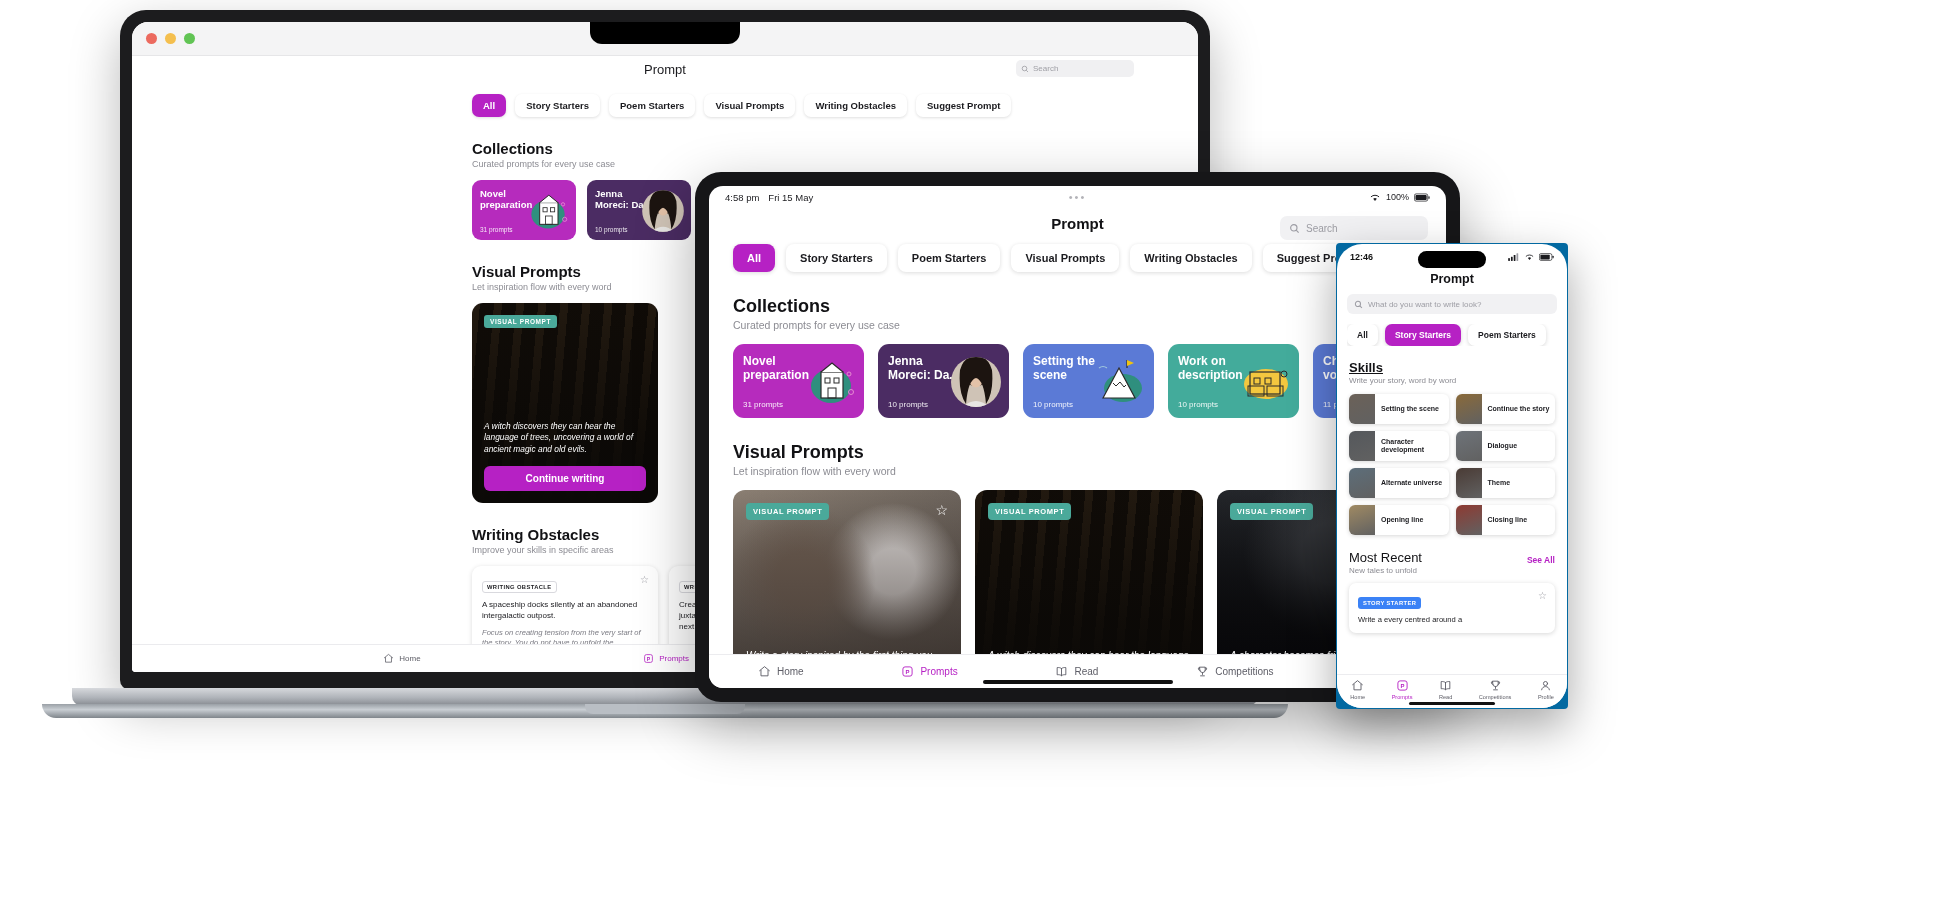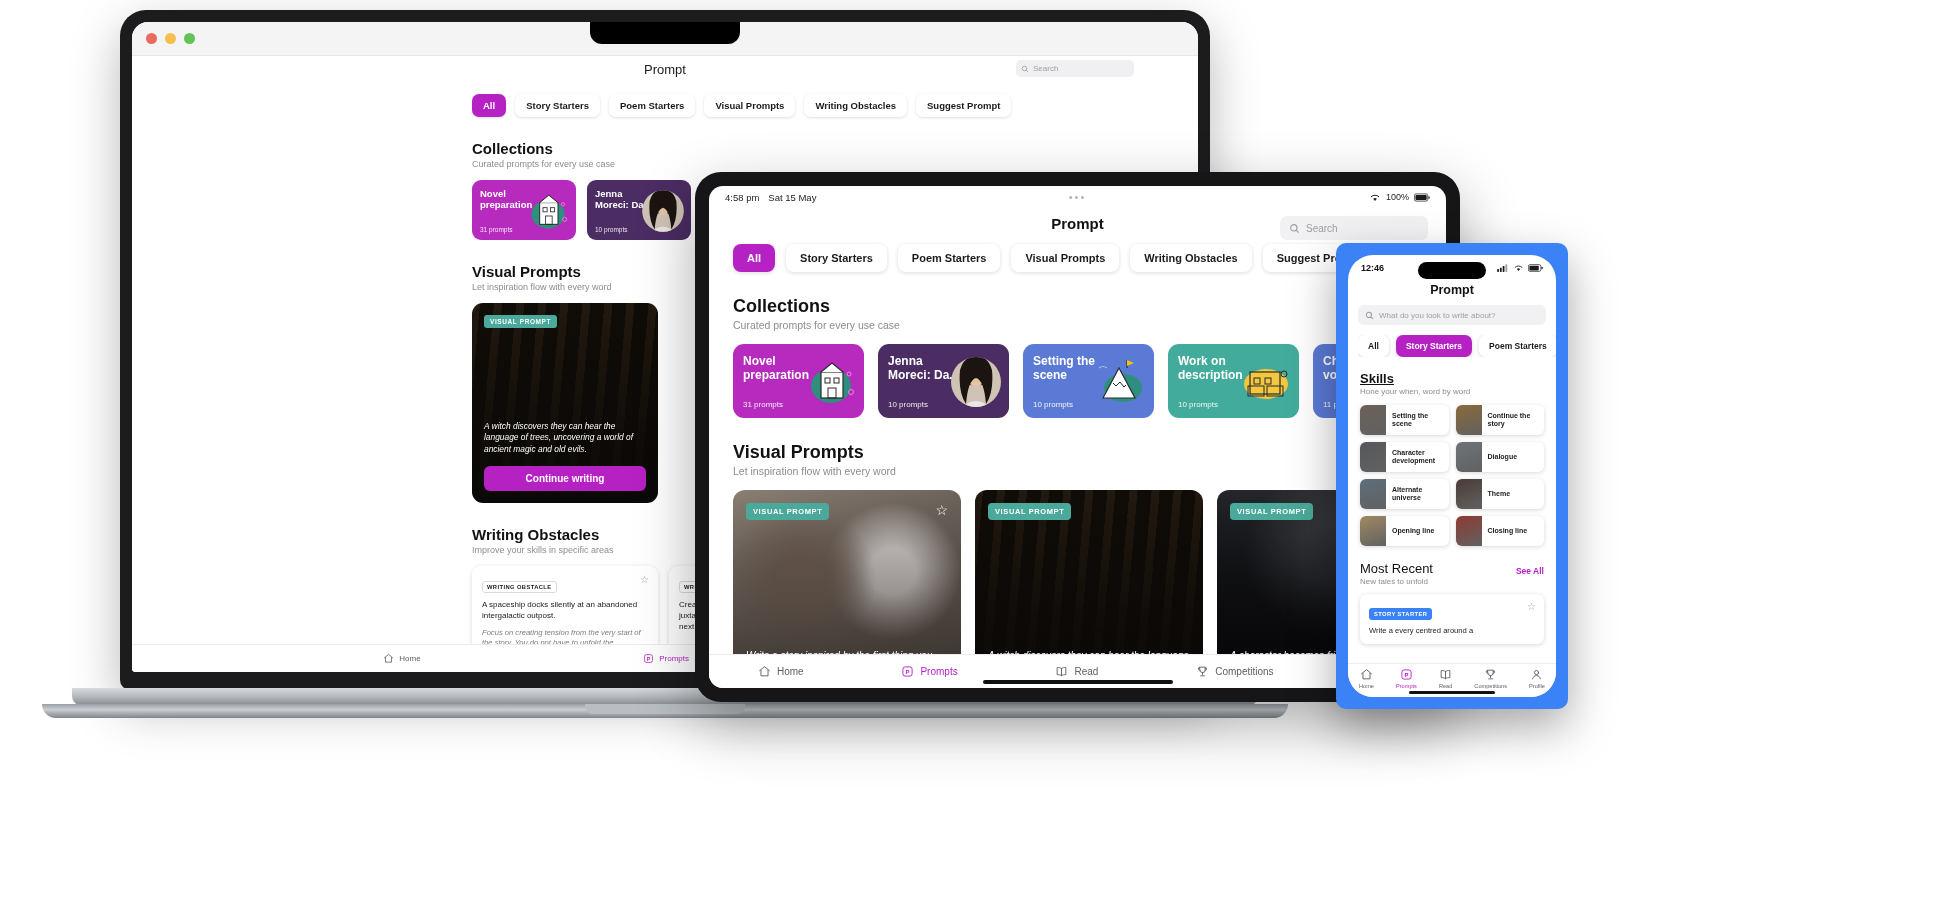--- a/index.html
+++ b/index.html
@@ -158,21 +158,21 @@
     position: absolute; left:0; bottom: 0; width: 100%; height: 34px; background: #fff;
     border-top: 1px solid #ececef; display:flex; align-items:center; justify-content: space-around;
   }
   .tb-tab { display:flex; align-items:center; gap:6px; font-size: 10px; color:#5d5d66; }
   .tb-tab.active { color: #b621c4; }
   .tb-homebar { position:absolute; left:50%; transform:translateX(-50%); bottom: 4px;
                 width: 190px; height: 4px; background:#111; border-radius: 3px; }
 
   
   .phone { position: absolute; left: 1336px; top: 243px; width: 232px; height: 466px; }
-  .phone-body { width:100%; height:100%; background:#3b82f6; border-radius: 10px; padding: 12px;
+  .phone-body { width:100%; height:100%; background:#0369a1; border-radius: 4px; padding: 1px;
                 box-shadow: 0 18px 46px rgba(0,0,0,.35); }
   .phone-screen { width:100%; height:100%; background:#fff; border-radius: 25px; overflow:hidden; position:relative; }
   .ph-island { position:absolute; left:50%; transform:translateX(-50%); top: 7px; width: 68px; height: 17px;
                background:#000; border-radius: 10px; z-index: 9; }
   .ph-status { height: 26px; display:flex; align-items:center; padding: 0 13px; font-size: 9px; color:#111; font-weight:700; }
   .ph-status .r { margin-left:auto; display:flex; align-items:center; gap:4px; font-weight: 400; font-size: 8px; }
   .ph-title { text-align:center; font-size: 12.5px; font-weight:700; color:#121215; margin-top: 2px; }
   .ph-search { margin: 8px 10px 0 10px; height: 20px; background:#f1f1f3; border-radius:6px;
                display:flex; align-items:center; gap:5px; padding: 0 7px; font-size: 8px; color:#9d9da4; }
   .ph-chips { display:flex; gap: 7px; margin: 10px 0 0 10px; }
@@ -379,21 +379,21 @@
     <div class="laptop-notch-cut"></div>
   </div>
 
   <div class="tablet">
     <div class="tablet-body">
       <div class="tablet-screen">
 
         <div class="tb-status">
           <span>4:58 pm</span>
           <span style="width:9px"></span>
-          <span>Sat 15 May</span>
+          <span>Fri 15 May</span>
           <span class="tb-dots">•••</span>
           <span class="right">
             <svg width="12" height="9" viewBox="0 0 16 12">
               <path d="M8 10.5 L5.6 7.6 A3.6 3.6 0 0 1 10.4 7.6 Z" fill="#1b1b1f"></path>
               <path d="M2.6 5.2 A7.8 7.8 0 0 1 13.4 5.2" fill="none" stroke="#1b1b1f" stroke-width="1.3"></path>
             </svg>
             <span>100%</span>
             <svg width="16" height="9" viewBox="0 0 24 12">
               <rect x="0.6" y="0.6" width="20" height="10.8" rx="2.6" fill="none" stroke="#1b1b1f" stroke-width="1.1"></rect>
               <rect x="2.2" y="2.2" width="16.8" height="7.6" rx="1.4" fill="#1b1b1f"></rect>
@@ -588,32 +588,32 @@
           </span>
         </div>
 
         <div class="ph-title">Prompt</div>
 
         <div class="ph-search">
           <svg width="9" height="9" viewBox="0 0 16 16">
             <circle cx="7" cy="7" r="4.6" fill="none" stroke="#9d9da4" stroke-width="1.8"></circle>
             <line x1="10.4" y1="10.4" x2="14" y2="14" stroke="#9d9da4" stroke-width="1.8"></line>
           </svg>
-          <span>What do you look to write about?</span>
+          <span>What do you want to write look?</span>
         </div>
 
         <div class="ph-chips clip" id="ph-chips">
             <div class="ph-chip ">All</div>
             <div class="ph-chip active">Story Starters</div>
             <div class="ph-chip ">Poem Starters</div>
           </div>
 
         <div class="ph-sec">
           <div class="ph-sec-title">Skills</div>
-          <div class="ph-sec-sub">Hone your when, word by word</div>
+          <div class="ph-sec-sub">Write your story, word by word</div>
         </div>
         <div class="skills-grid" id="ph-skills">
             <div class="skill">
      <div class="skill-thumb" style="background:linear-gradient(160deg,#6b6158 0%, rgba(0,0,0,.62) 100%)"></div>
      <span class="skill-label">Setting the scene</span>
    </div>
             <div class="skill">
      <div class="skill-thumb" style="background:linear-gradient(160deg,#8a6a3a 0%, rgba(0,0,0,.62) 100%)"></div>
      <span class="skill-label">Continue the story</span>
    </div>

